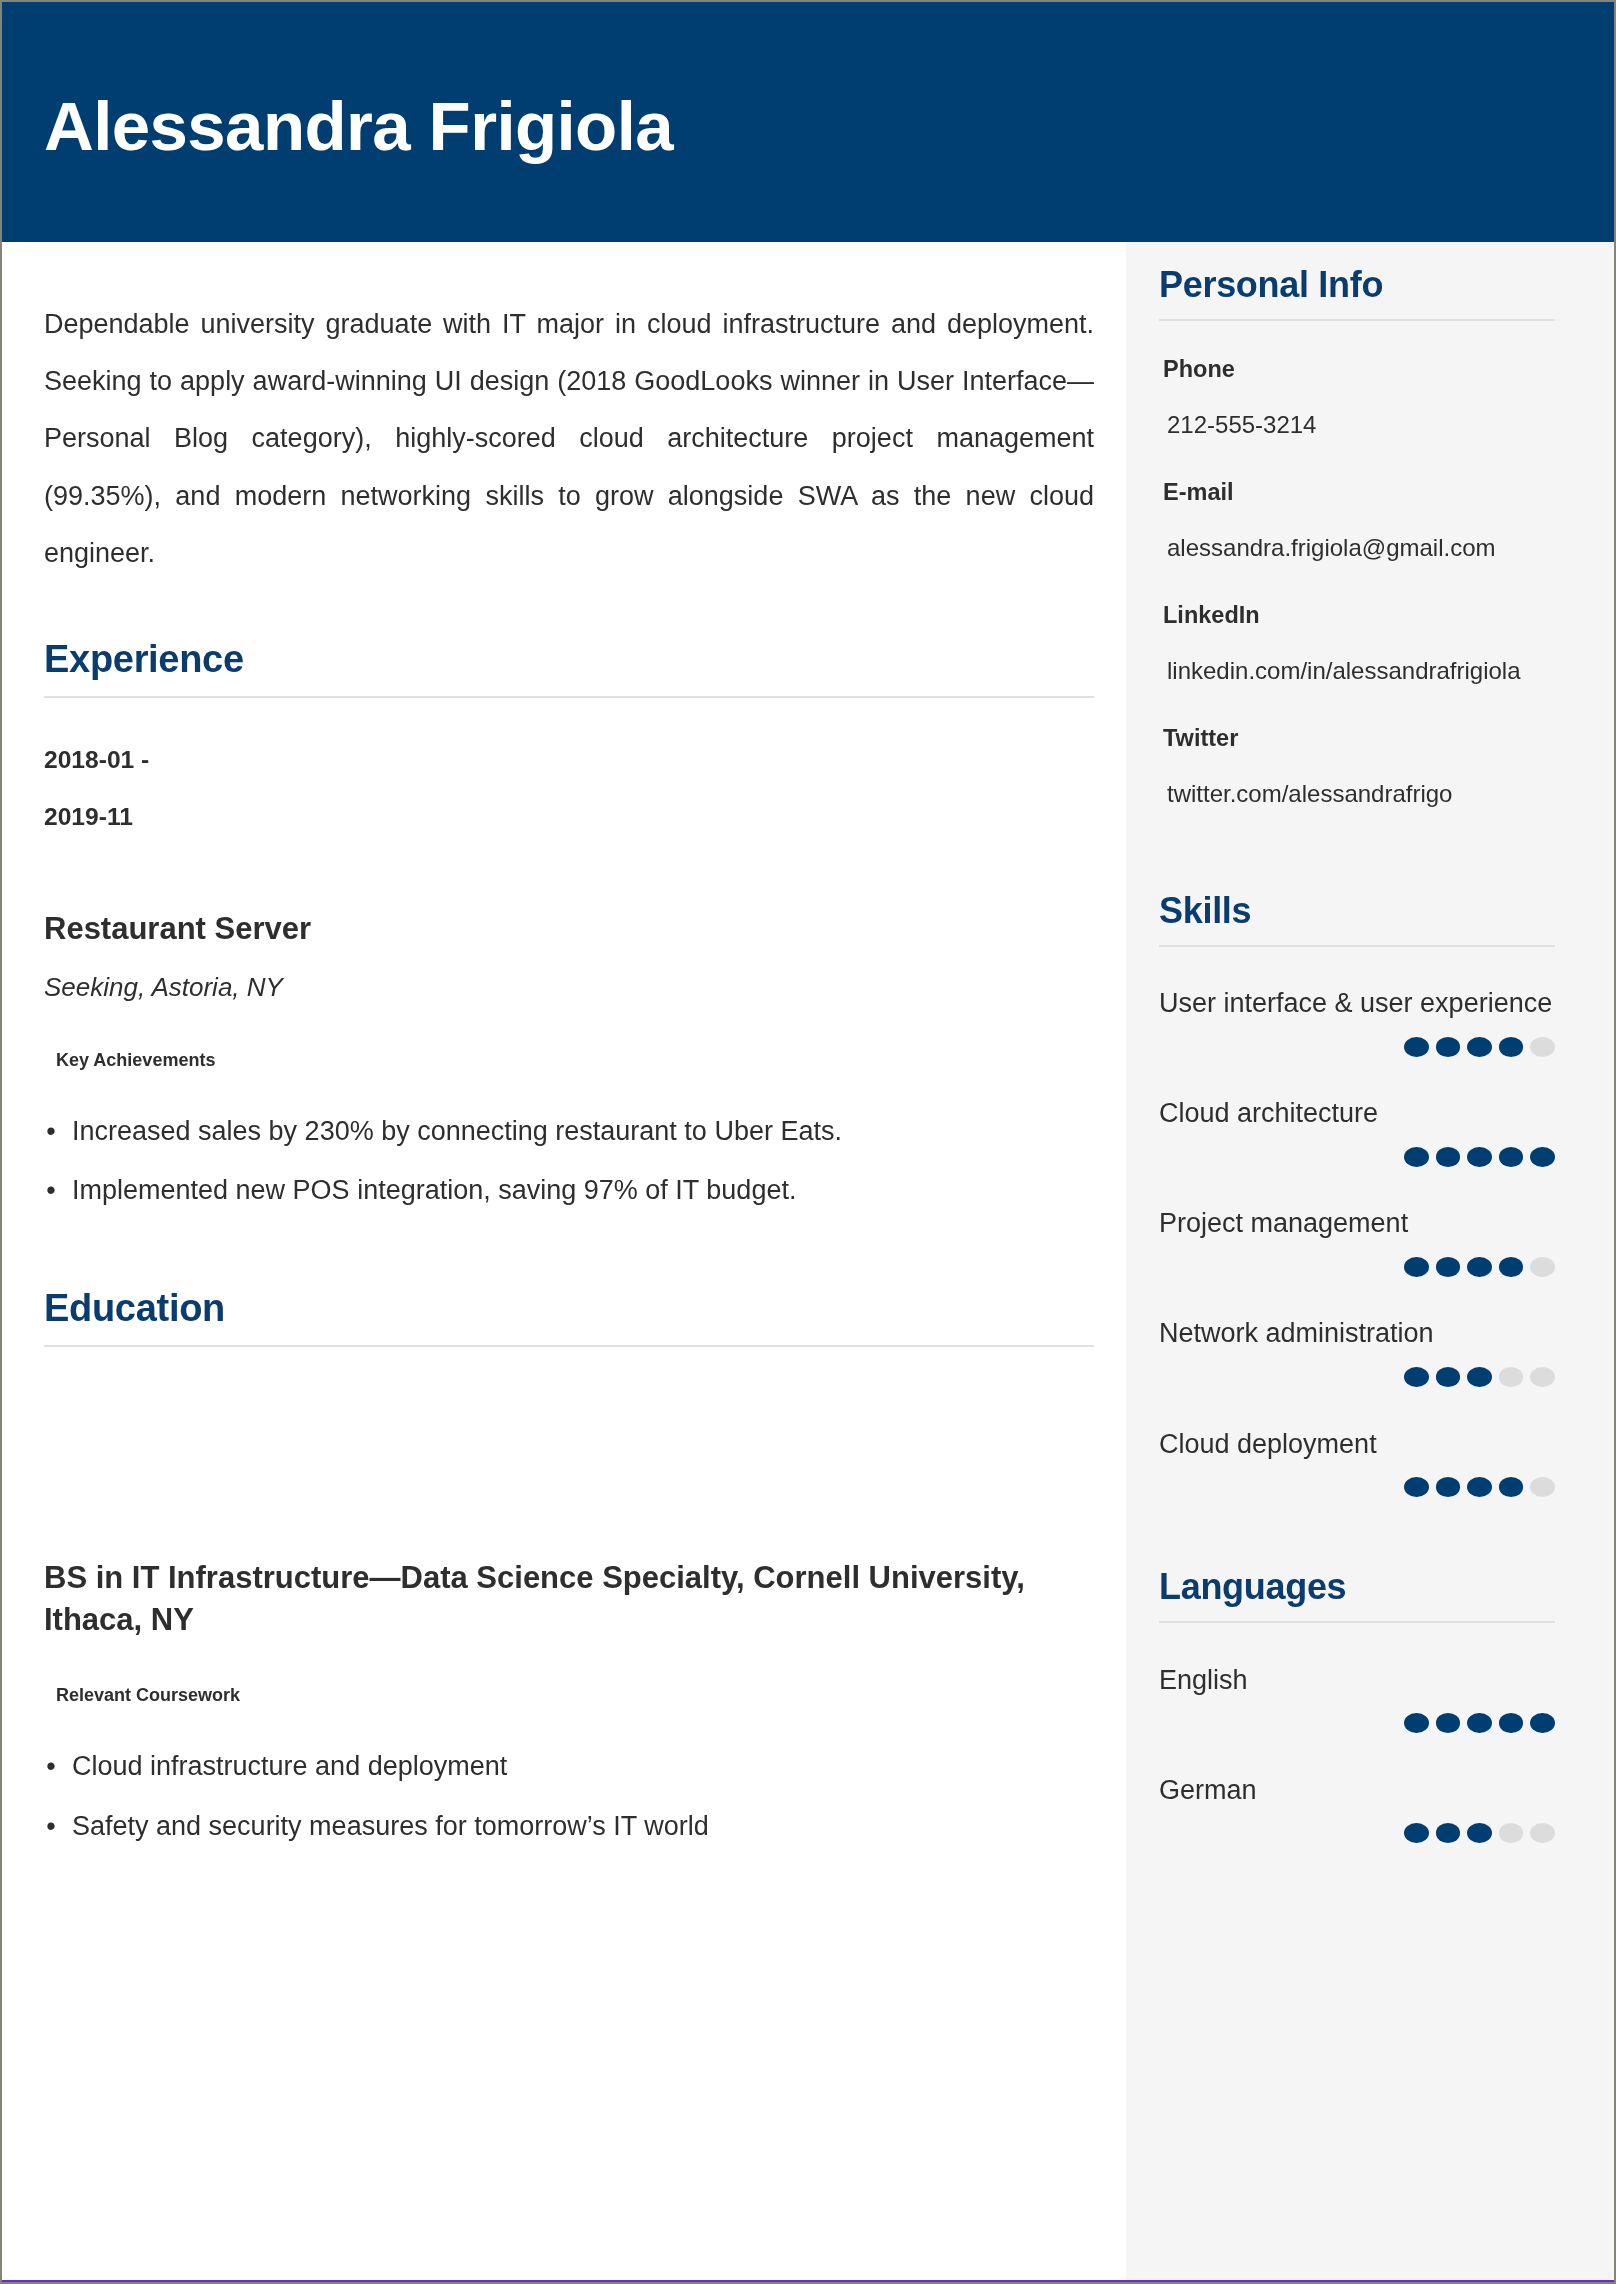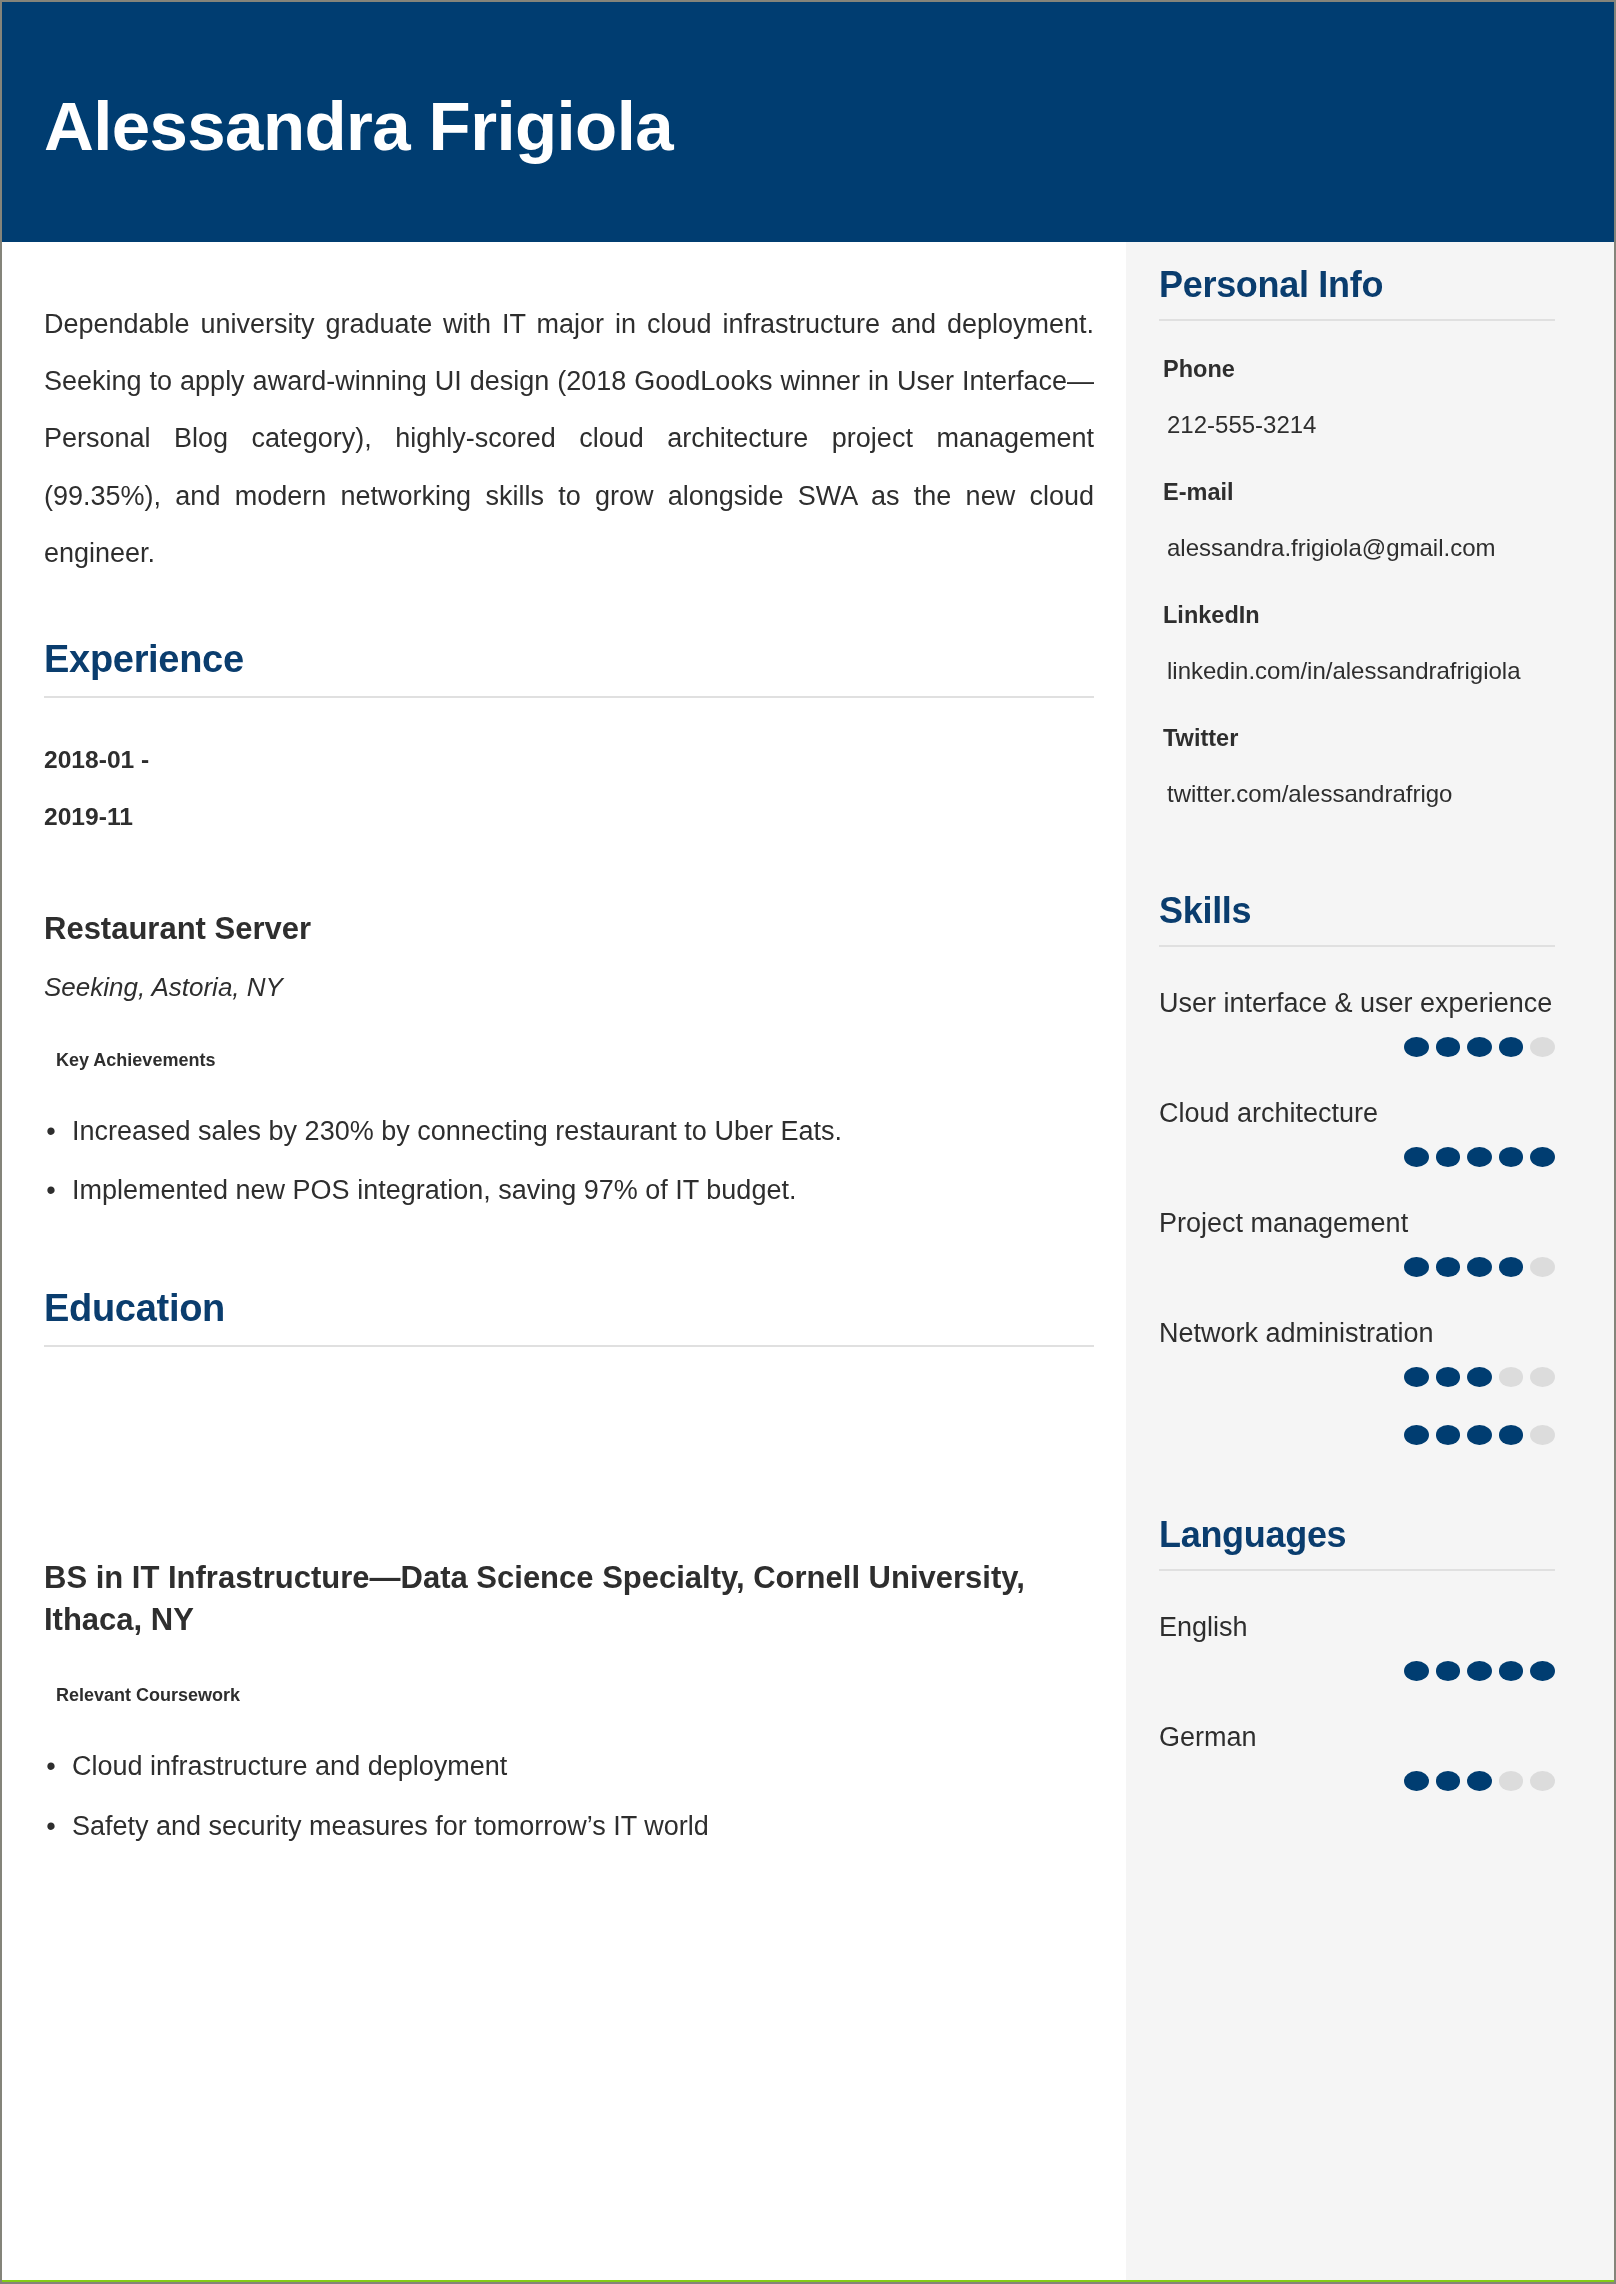--- a/index.html
+++ b/index.html
@@ -11,21 +11,21 @@
     font-family: "Liberation Sans", sans-serif;
     -webkit-font-smoothing: antialiased;
   }
 
   #page {
     position: relative;
     width: 1616px;
     height: 2284px;
     box-sizing: border-box;
     border: 2.9px solid #84847a;
-    background: #84cc16;
+    background: #6d28d9;
     overflow: hidden;
   }
 
   
   .header {
     background: #003d71;
     height: 240px;
     box-sizing: border-box;
     padding: 0 0 0 42px;
     display: flex;
@@ -342,20 +342,21 @@
               <p class="rate-label">Network administration</p>
               <div class="dots">
                 <span class="dot on"></span>
                 <span class="dot on"></span>
                 <span class="dot on"></span>
                 <span class="dot"></span>
                 <span class="dot"></span>
               </div>
             </div>
             <div class="rate-item">
+              <p class="rate-label">Cloud deployment</p>
               <div class="dots">
                 <span class="dot on"></span>
                 <span class="dot on"></span>
                 <span class="dot on"></span>
                 <span class="dot on"></span>
                 <span class="dot"></span>
               </div>
             </div>
           </div>
       </div>

